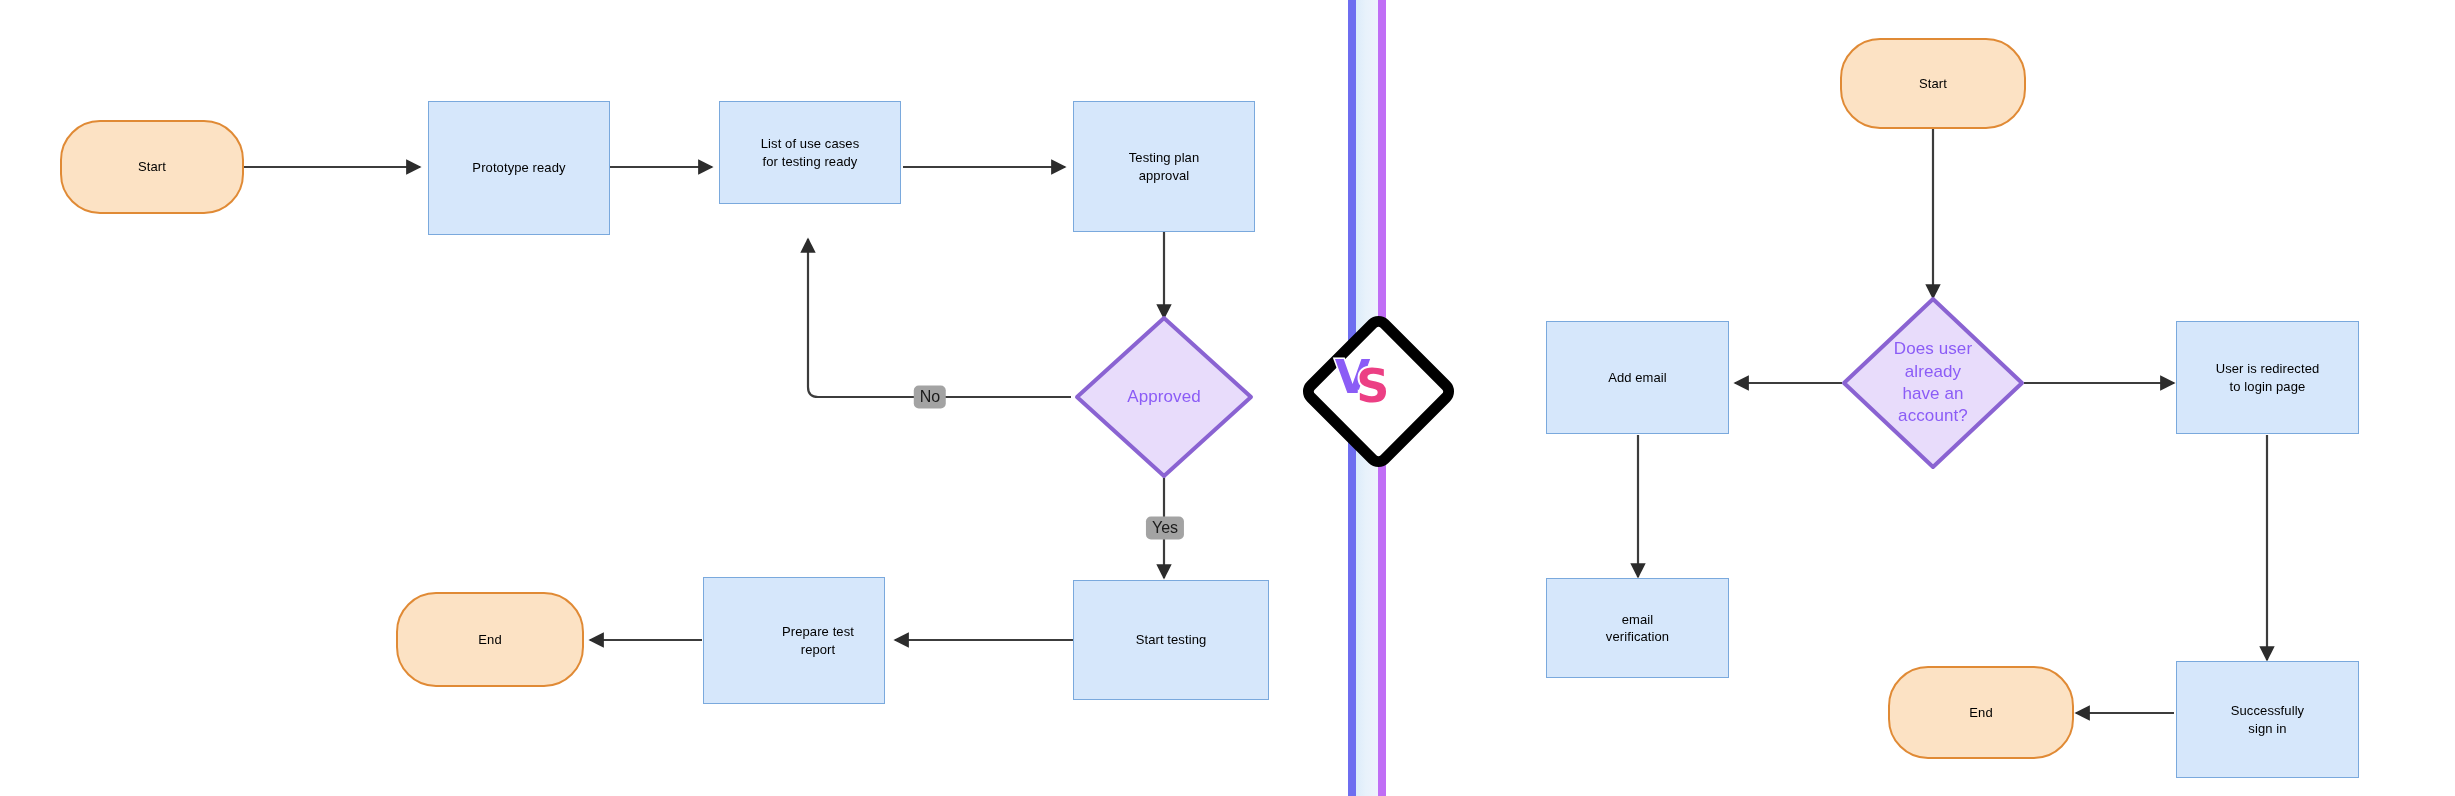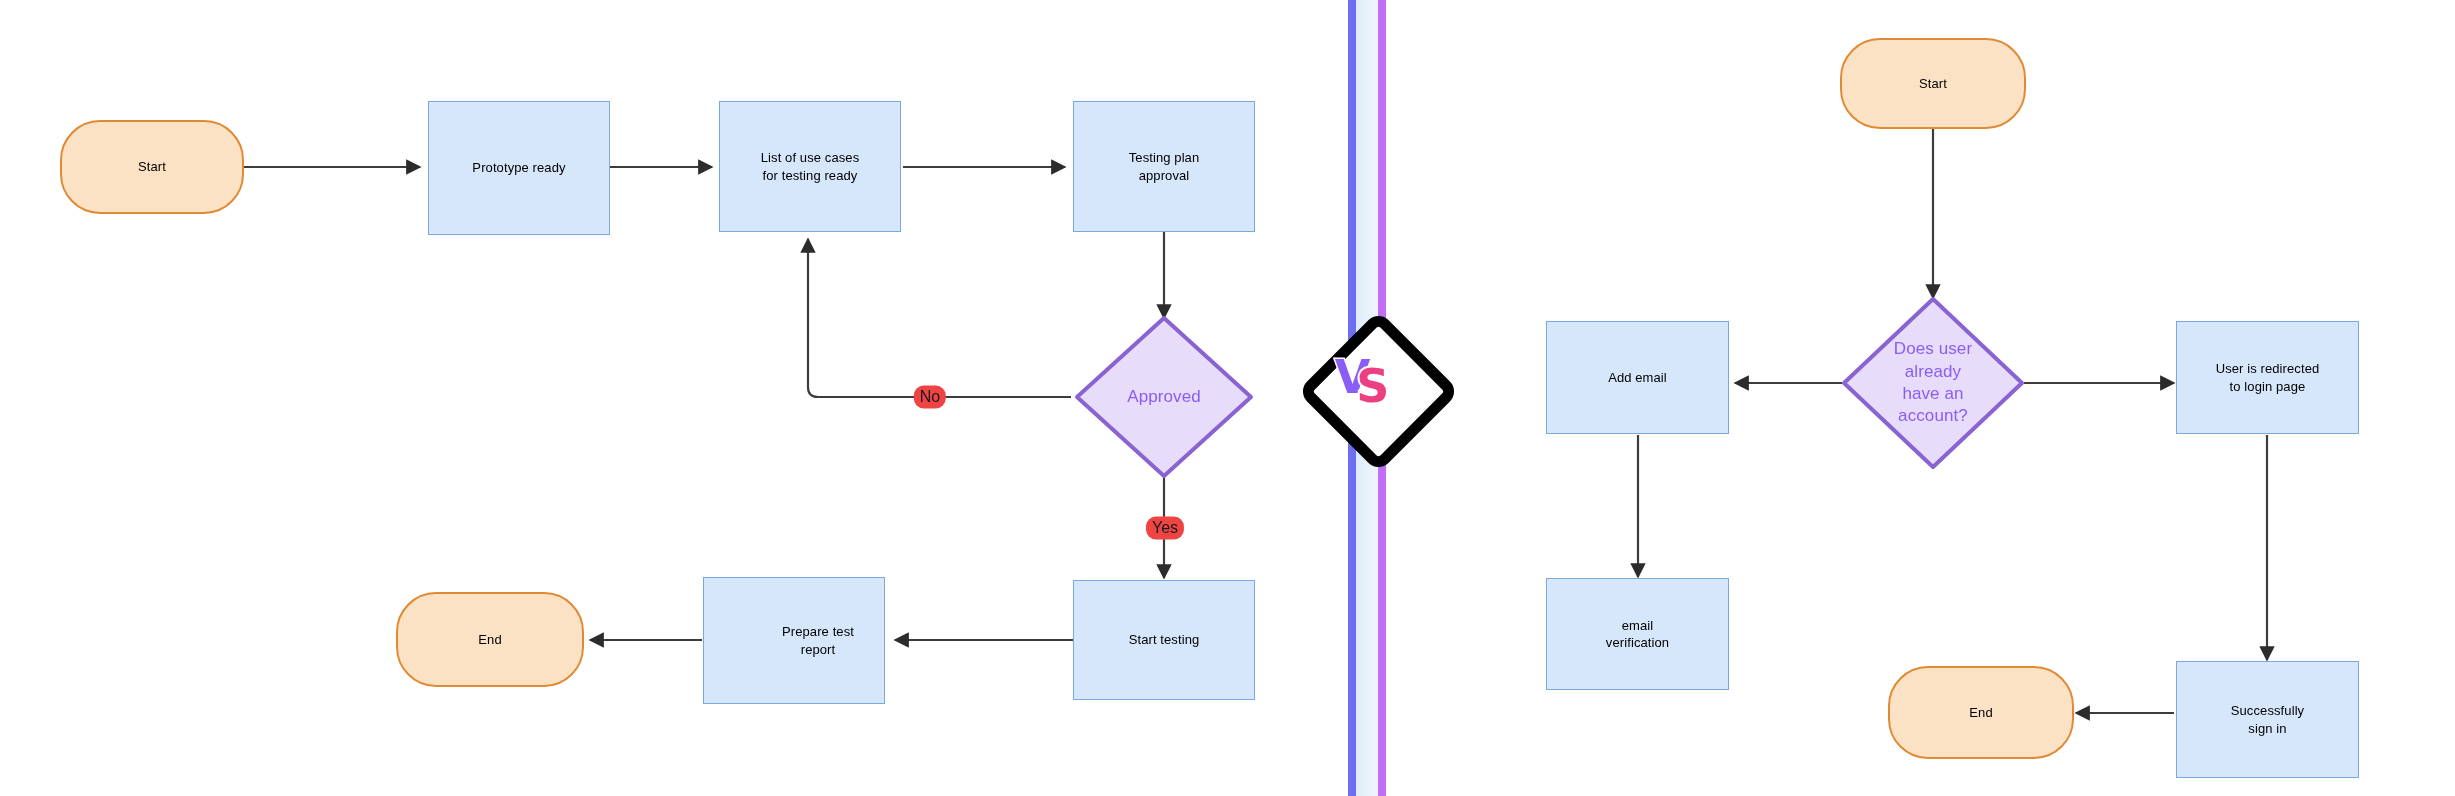--- a/index.html
+++ b/index.html
@@ -62,26 +62,26 @@
     text-align: center;
     color: #8b5cf6;
     font-size: 17px;
     line-height: 1.32;
     letter-spacing: 0.1px;
   }
 
   
   .edge-label {
     position: absolute;
-    background: #ef4444;
+    background: #a3a3a3;
     color: #1b1b1b;
     font-size: 16px;
     line-height: 1;
     padding: 3px 6px 4px 6px;
-    border-radius: 10px;
+    border-radius: 5px;
     white-space: nowrap;
     transform: translate(-50%, -50%);
   }
 
   
   .divider {
     position: absolute;
     top: 0;
     height: 796px;
   }
@@ -192,36 +192,36 @@
   </svg>
 
   <div class="node node-terminal" style="left:60px; top:120px; width:184px; height:94px;">
     <span>Start</span>
   </div>
 
   <div class="node node-process" style="left:428px; top:101px; width:182px; height:134px;">
     <span>Prototype ready</span>
   </div>
 
-  <div class="node node-process" style="left:719px; top:101px; width:182px; height:131px;">
+  <div class="node node-process" style="left:719px; top:101px; width:182px; height:103px;">
     <span>List of use cases<br>for testing ready</span>
   </div>
 
   <div class="node node-process" style="left:1073px; top:101px; width:182px; height:131px;">
     <span>Testing plan<br>approval</span>
   </div>
 
   <div class="node-decision-wrap" style="left:1071px; top:312px; width:186px; height:170px;">
     <svg width="186" height="170" viewBox="0 0 186 170" xmlns="http://www.w3.org/2000/svg">
       <path d="M 93 6 L 180 85 L 93 164 L 6 85 Z" fill="#e8dcfb" stroke="#8a63d2" stroke-width="4" stroke-linejoin="round"></path>
     </svg>
     <div class="node-decision-label">Approved</div>
   </div>
 
-  <div class="node node-process" style="left:1073px; top:580px; width:182px; height:120px;">
+  <div class="node node-process" style="left:1073px; top:580px; width:196px; height:120px;">
     <span>Start testing</span>
   </div>
 
   <div class="node node-process" style="left:703px; top:577px; width:182px; height:127px;padding-left:48px;">
     <span>Prepare test<br>report</span>
   </div>
 
   <div class="node node-terminal" style="left:396px; top:592px; width:188px; height:95px;">
     <span>End</span>
   </div>
@@ -255,21 +255,21 @@
     <svg width="190" height="180" viewBox="0 0 190 180" xmlns="http://www.w3.org/2000/svg">
       <path d="M 95 6 L 184 90 L 95 174 L 6 90 Z" fill="#e8dcfb" stroke="#8a63d2" stroke-width="4" stroke-linejoin="round"></path>
     </svg>
     <div class="node-decision-label">Does user<br>already<br>have an<br>account?</div>
   </div>
 
   <div class="node node-process" style="left:1546px; top:321px; width:183px; height:113px;">
     <span>Add email</span>
   </div>
 
-  <div class="node node-process" style="left:1546px; top:578px; width:183px; height:112px;text-align:center;">
+  <div class="node node-process" style="left:1546px; top:578px; width:183px; height:100px;text-align:center;">
     <span>email<br>verification</span>
   </div>
 
   <div class="node node-process" style="left:2176px; top:321px; width:183px; height:113px;">
     <span>User is redirected<br>to login page</span>
   </div>
 
   <div class="node node-process" style="left:2176px; top:661px; width:183px; height:117px;">
     <span>Successfully<br>sign in</span>
   </div>

